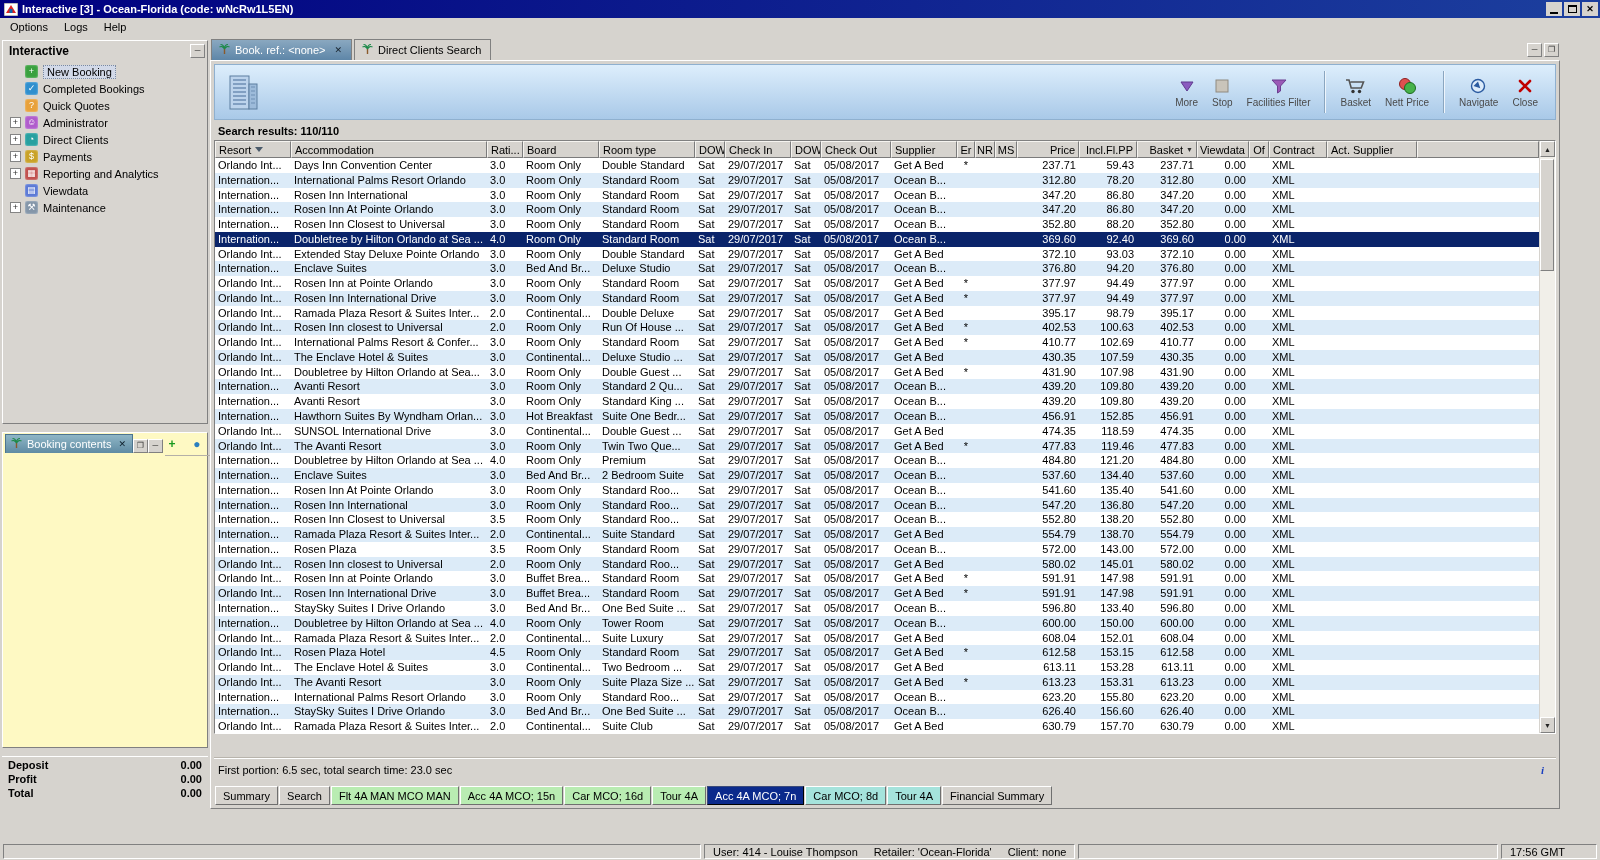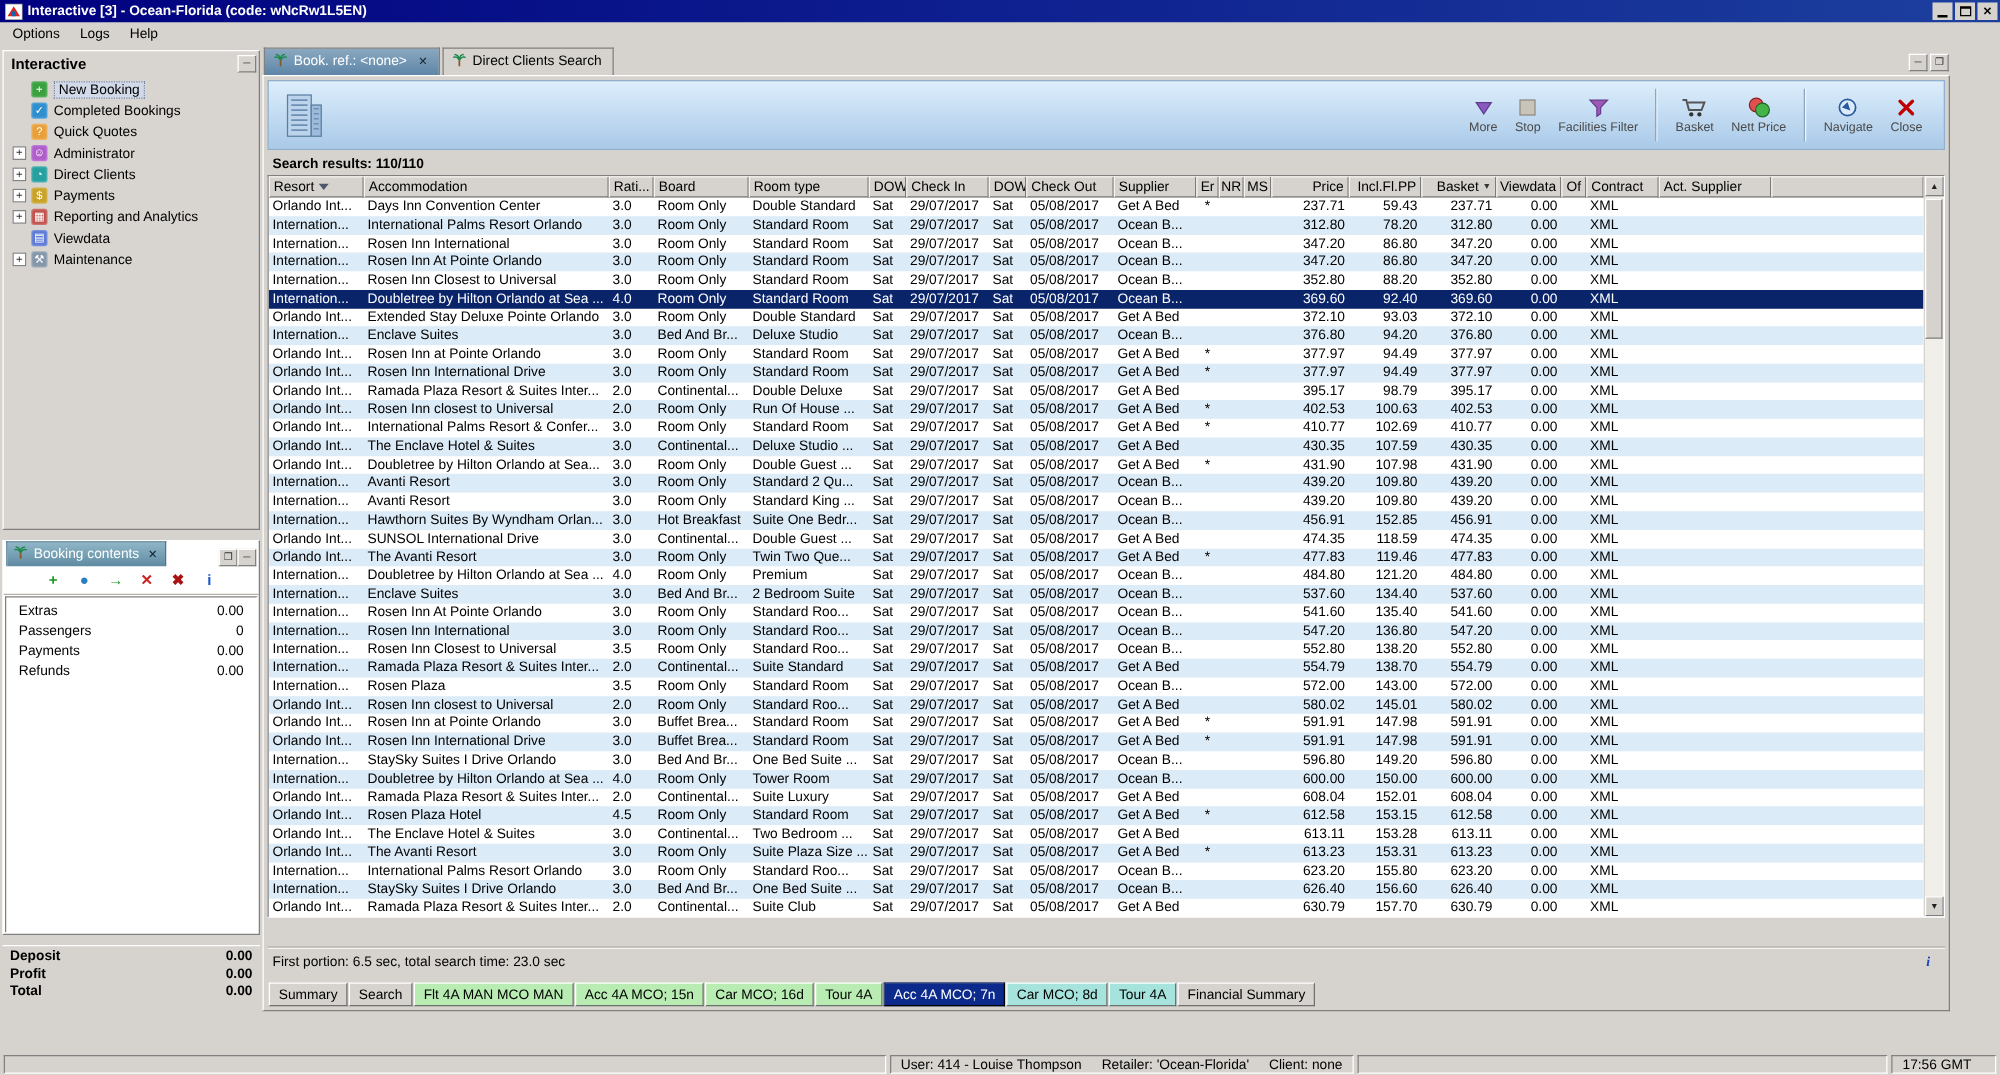--- a/index.html
+++ b/index.html
@@ -32,21 +32,21 @@
   .mini-btn{width:15px;height:14px;background:#d6d3ce;display:flex;align-items:center;justify-content:center;font-size:8px;line-height:1;color:#333}
   .tree{flex:1;padding-top:3px;overflow:hidden}
   .tree-item{height:17px;display:flex;align-items:center;padding-left:7px;cursor:default}
   .plusbox{width:11px;height:11px;flex:none;border:1px solid #848484;background:#fff;font-size:9px;line-height:9px;text-align:center;margin-right:4px;color:#333}
   .plusspacer{width:15px;flex:none}
   .tree-icon{width:13px;height:13px;flex:none;border-radius:2px;color:#fff;font-size:9px;line-height:13px;text-align:center;margin-right:5px;box-shadow:inset 0 0 2px rgba(255,255,255,.6)}
   .tree-label{white-space:nowrap}
   .tree-label.sel{background:#d2d9e8;border:1px dotted #7a8aa0;padding:0 3px}
 
   
-  .bpanel{margin-top:8px;flex:1;background:#ffffff;display:flex;flex-direction:column;min-height:0}
+  .bpanel{margin-top:8px;flex:1;background:#fef9c3;display:flex;flex-direction:row;min-height:0}
   .bc-titlerow{height:20px;flex:none;display:flex;align-items:flex-end;padding:1px 2px 0 2px}
   .bc-tab{display:flex;align-items:center;gap:4px;padding:1px 6px 2px 4px;background:linear-gradient(#8fb6c6,#5f8ba3);border:1px solid #4d758f;border-bottom:none;color:#fff}
   .bc-close{font-size:9px;color:#10222e;margin-left:3px;cursor:pointer}
   .bc-titlerow .spacer{flex:1}
   .bc-toolbar{height:23px;flex:none;display:flex;align-items:center;justify-content:center;gap:11px;border-bottom:1px solid #b4b0a8}
   .bc-ico{width:14px;height:14px;text-align:center;font-size:12px;font-weight:bold;line-height:14px;cursor:pointer}
   .bc-body{flex:1;background:#fff;margin:1px;padding-top:5px;border:1px solid;border-color:#808080 #fff #fff #808080;overflow:hidden}
   .bc-row{height:16px;display:flex;padding:0 10px}
   .bc-row .lbl{flex:1}
 
@@ -111,21 +111,21 @@
   .btab{padding:1px 7px;margin-right:1px;display:flex;align-items:center;border:1px solid;border-color:#fff #6f6f6f #6f6f6f #fff;background:#d6d3ce;white-space:nowrap;cursor:pointer}
   .btab.green{background:#b9ecb2}
   .btab.teal{background:#a5e3dc}
   .btab.sel{background:#0b2a8c;color:#fff;border-color:#3a4a7a #000 #000 #3a4a7a}
 
   
   .statusbar{height:17px;flex:none;display:flex;gap:3px;padding:1px 3px;background:#d6d3ce;align-items:stretch}
   .scell{border:1px solid;border-color:#808080 #fff #fff #808080;display:flex;align-items:center;padding:0 8px;white-space:nowrap}
   .scell.g1{flex:1.05}
   .scell.g2{flex:.62}
-  .scell.time{width:84px;flex:none}
+  .scell.time{width:96px;flex:none}
   .sgap{margin-left:16px}
 </style>
 </head>
 <body>
 
 <div class="app">
 
   <div class="titlebar">
     <svg class="appicon" viewBox="0 0 14 13">
         <rect x="0" y="0" width="14" height="13" fill="#fff" stroke="#7a7a7a"></rect>
@@ -1135,21 +1135,21 @@
                   <div class="cell left" style="width: 96px;">One Bed Suite ...</div>
                   <div class="cell left" style="width: 30px;">Sat</div>
                   <div class="cell left" style="width: 66px;">29/07/2017</div>
                   <div class="cell left" style="width: 30px;">Sat</div>
                   <div class="cell left" style="width: 70px;">05/08/2017</div>
                   <div class="cell left" style="width: 66px;">Ocean B...</div>
                   <div class="cell center" style="width: 18px;"></div>
                   <div class="cell center" style="width: 20px;"></div>
                   <div class="cell center" style="width: 22px;"></div>
                   <div class="cell right" style="width: 62px;">596.80</div>
-                  <div class="cell right" style="width: 58px;">149.20</div>
+                  <div class="cell right" style="width: 58px;">133.40</div>
                   <div class="cell right" style="width: 60px;">596.80</div>
                   <div class="cell right" style="width: 52px;">0.00</div>
                   <div class="cell center" style="width: 20px;"></div>
                   <div class="cell left" style="width: 58px;">XML</div>
                   <div class="cell left" style="width: 90px;"></div>
                   <div class="cell fill"></div>
                 </div>
                 <div class="trow alt">
                   <div class="cell left" style="width: 76px;">Internation...</div>
                   <div class="cell left" style="width: 196px;">Doubletree by Hilton Orlando at Sea ...</div>

